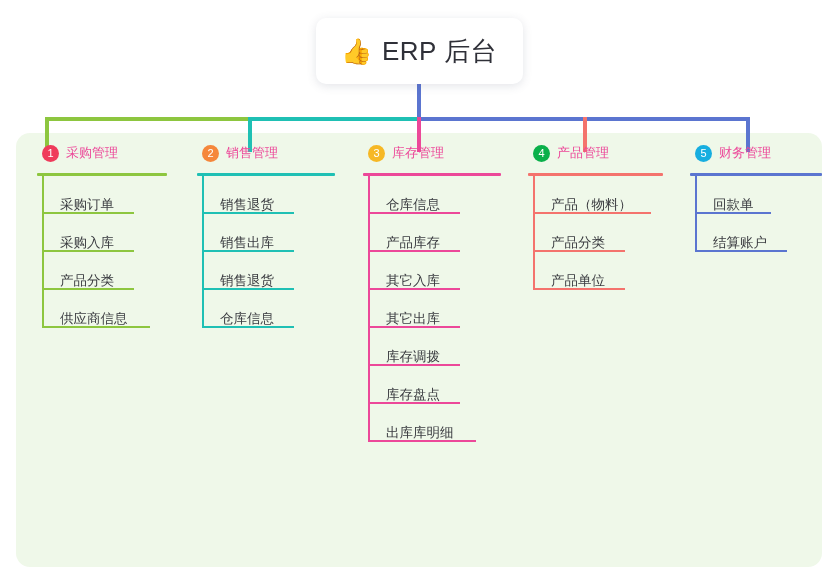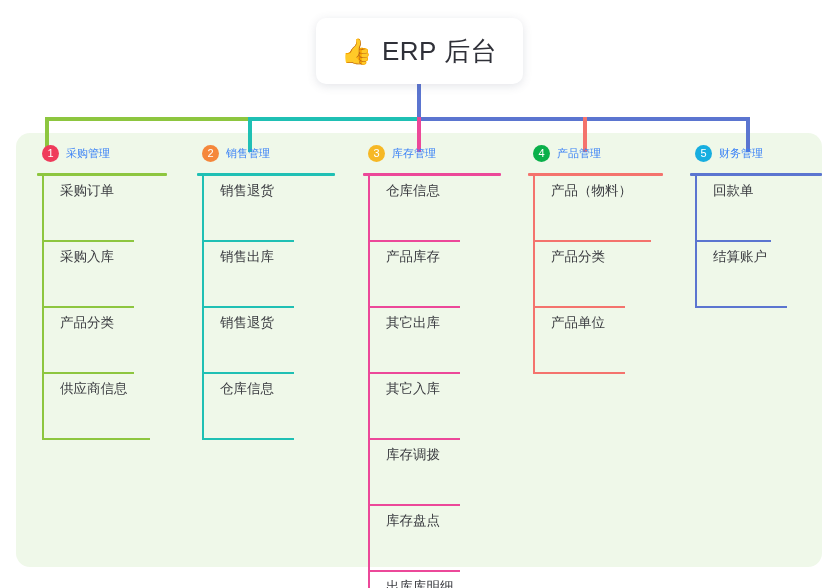--- a/index.html
+++ b/index.html
@@ -96,38 +96,38 @@
     height: 17px;
     border-radius: 50%;
     color: #ffffff;
     font-size: 11px;
     line-height: 17px;
     text-align: center;
     flex: 0 0 auto;
     font-family: "Liberation Sans", sans-serif;
   }
   .col-title {
-    font-size: 11px;
-    color: #3b82f6;
+    font-size: 13px;
+    color: #ec4899;
     white-space: nowrap;
   }
   .col-underline {
     height: 3px;
     border-radius: 1px;
   }
   .col-items {
     position: relative;
     padding-left: 5px;
   }
   .item {
     position: relative;
-    height: 66px;
+    height: 38px;
     box-sizing: border-box;
     display: flex;
-    align-items: flex-start;
+    align-items: flex-end;
   }
   .item .item-stem {
     position: absolute;
     left: 0;
     top: 0;
     bottom: 0;
     width: 2px;
   }
   .item .item-label {
     font-size: 13.5px;
@@ -242,26 +242,26 @@
           <span class="item-label">仓库信息</span>
           <span class="item-underline" style="background: rgb(236, 72, 153); width: 92px;"></span>
         </div>
         <div class="item">
           <span class="item-stem" style="background: rgb(236, 72, 153);"></span>
           <span class="item-label">产品库存</span>
           <span class="item-underline" style="background: rgb(236, 72, 153); width: 92px;"></span>
         </div>
         <div class="item">
           <span class="item-stem" style="background: rgb(236, 72, 153);"></span>
+          <span class="item-label">其它入库</span>
+          <span class="item-underline" style="background: rgb(236, 72, 153); width: 92px;"></span>
+        </div>
+        <div class="item">
+          <span class="item-stem" style="background: rgb(236, 72, 153);"></span>
           <span class="item-label">其它出库</span>
-          <span class="item-underline" style="background: rgb(236, 72, 153); width: 92px;"></span>
-        </div>
-        <div class="item">
-          <span class="item-stem" style="background: rgb(236, 72, 153);"></span>
-          <span class="item-label">其它入库</span>
           <span class="item-underline" style="background: rgb(236, 72, 153); width: 92px;"></span>
         </div>
         <div class="item">
           <span class="item-stem" style="background: rgb(236, 72, 153);"></span>
           <span class="item-label">库存调拨</span>
           <span class="item-underline" style="background: rgb(236, 72, 153); width: 92px;"></span>
         </div>
         <div class="item">
           <span class="item-stem" style="background: rgb(236, 72, 153);"></span>
           <span class="item-label">库存盘点</span>

